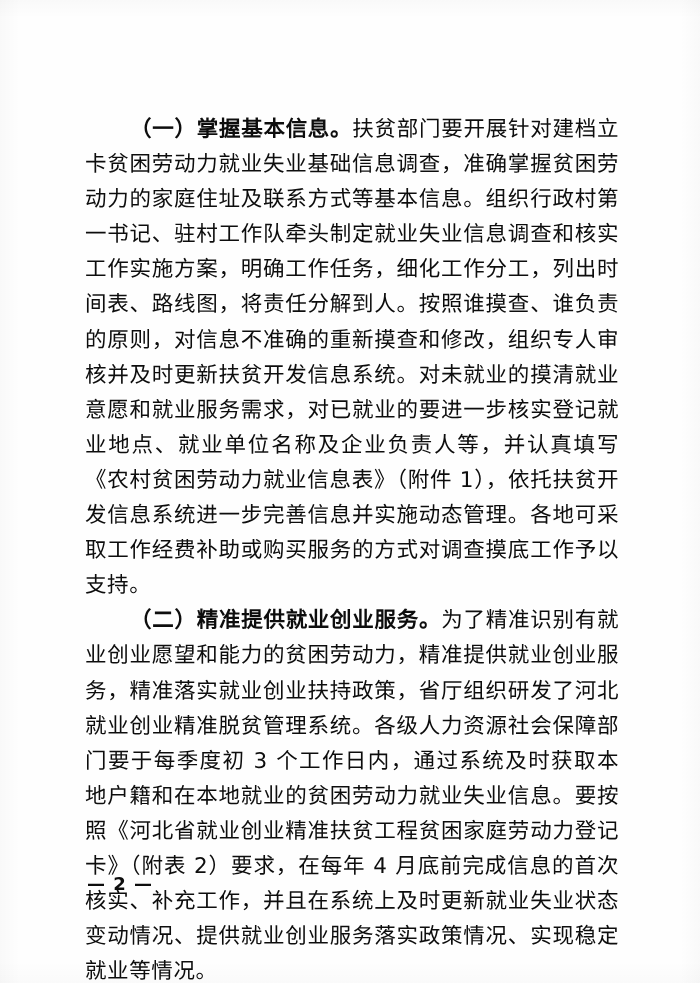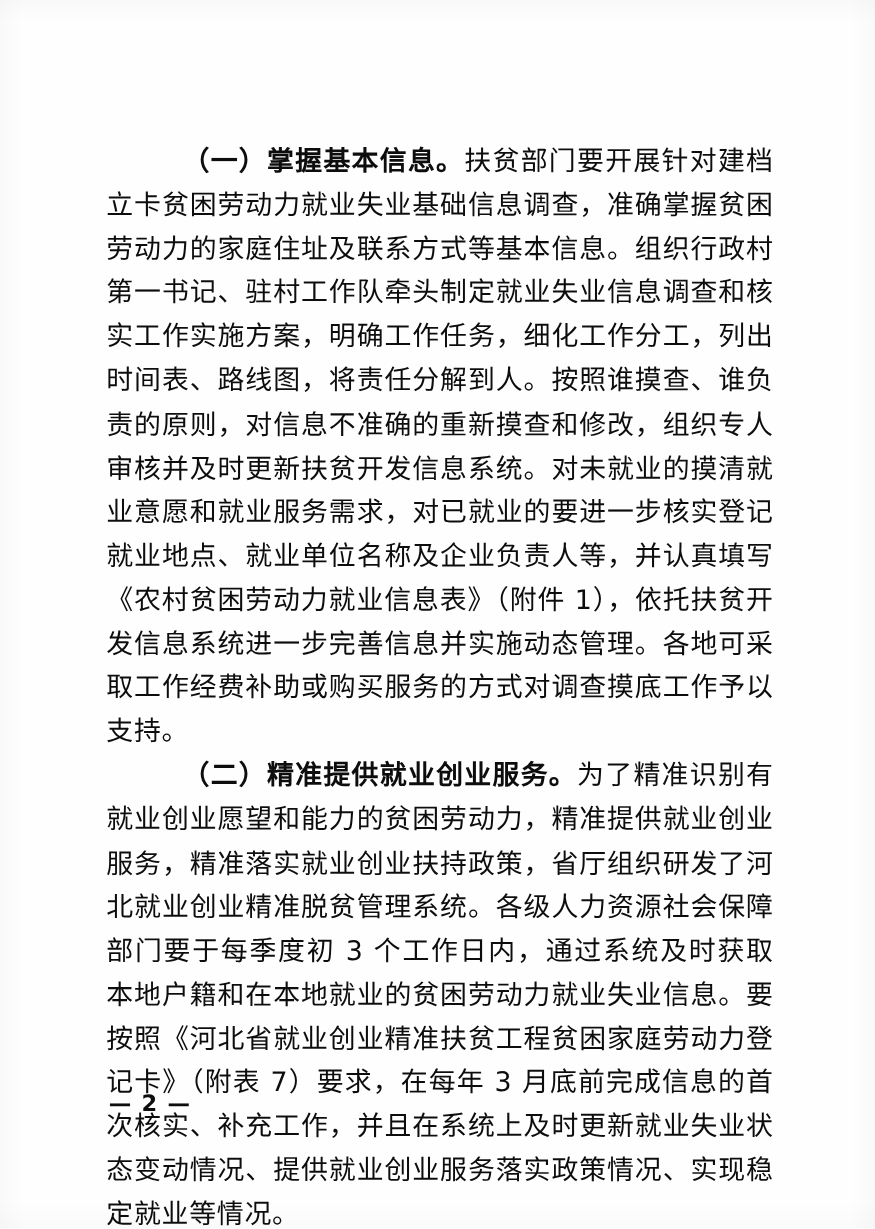--- a/index.html
+++ b/index.html
@@ -54,21 +54,20 @@
     margin-top: 0;
   }
 
   .indent {
     text-indent: 45px;
   }
 
   
   .run-in {
     font-weight: 700;
-    margin-left: 16px;
   }
 
   .page-number {
     position: absolute;
     left: 87px;
     top: 873px;
     color: #0d0d0d;
     font-family: "DejaVu Sans", "Liberation Sans", sans-serif;
     font-size: 18px;
     letter-spacing: 1px;
@@ -99,19 +98,19 @@
 
   <div class="scan-edge-top"></div>
   <div class="scan-edge-bottom"></div>
   <div class="scan-edge-left"></div>
   <div class="scan-edge-right"></div>
 
   <div class="text-block">
 
     <p class="para indent"><span class="run-in">（一）掌握基本信息。</span><span>扶贫部门要开展针对建档立卡贫困劳动力就业失业基础信息调查，准确掌握贫困劳动力的家庭住址及联系方式等基本信息。组织行政村第一书记、驻村工作队牵头制定就业失业信息调查和核实工作实施方案，明确工作任务，细化工作分工，列出时间表、路线图，将责任分解到人。按照谁摸查、谁负责的原则，对信息不准确的重新摸查和修改，组织专人审核并及时更新扶贫开发信息系统。对未就业的摸清就业意愿和就业服务需求，对已就业的要进一步核实登记就业地点、就业单位名称及企业负责人等，并认真填写《农村贫困劳动力就业信息表》（附件 1），依托扶贫开发信息系统进一步完善信息并实施动态管理。各地可采取工作经费补助或购买服务的方式对调查摸底工作予以支持。</span></p>
 
-    <p class="para indent"><span class="run-in">（二）精准提供就业创业服务。</span><span>为了精准识别有就业创业愿望和能力的贫困劳动力，精准提供就业创业服务，精准落实就业创业扶持政策，省厅组织研发了河北就业创业精准脱贫管理系统。各级人力资源社会保障部门要于每季度初 3 个工作日内，通过系统及时获取本地户籍和在本地就业的贫困劳动力就业失业信息。要按照《河北省就业创业精准扶贫工程贫困家庭劳动力登记卡》（附表 7）要求，在每年 3 月底前完成信息的首次核实、补充工作，并且在系统上及时更新就业失业状态变动情况、提供就业创业服务落实政策情况、实现稳定就业等情况。</span></p>
+    <p class="para indent"><span class="run-in">（二）精准提供就业创业服务。</span><span>为了精准识别有就业创业愿望和能力的贫困劳动力，精准提供就业创业服务，精准落实就业创业扶持政策，省厅组织研发了河北就业创业精准脱贫管理系统。各级人力资源社会保障部门要于每季度初 3 个工作日内，通过系统及时获取本地户籍和在本地就业的贫困劳动力就业失业信息。要按照《河北省就业创业精准扶贫工程贫困家庭劳动力登记卡》（附表 2）要求，在每年 4 月底前完成信息的首次核实、补充工作，并且在系统上及时更新就业失业状态变动情况、提供就业创业服务落实政策情况、实现稳定就业等情况。</span></p>
 
   </div>
 
   <div class="page-number">— 2 —</div>
 
 </div>
 
 </body></html>

